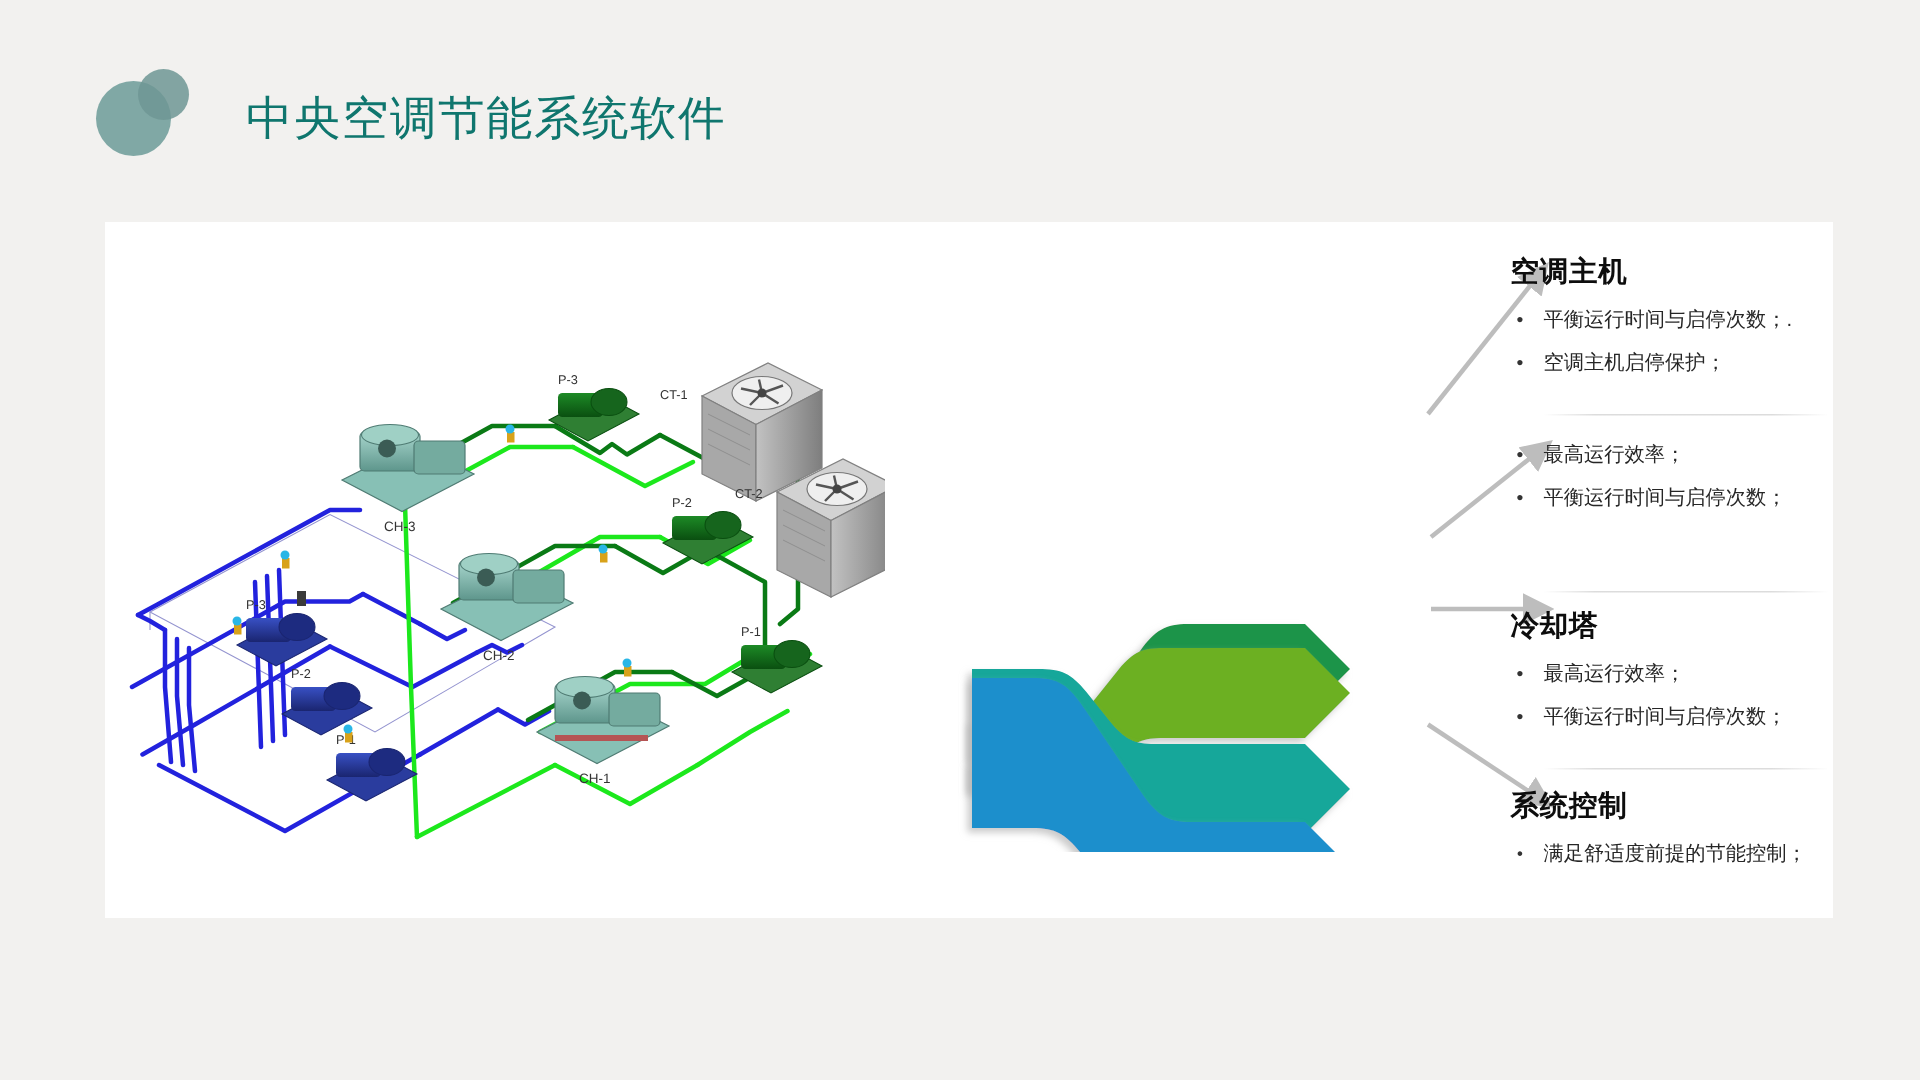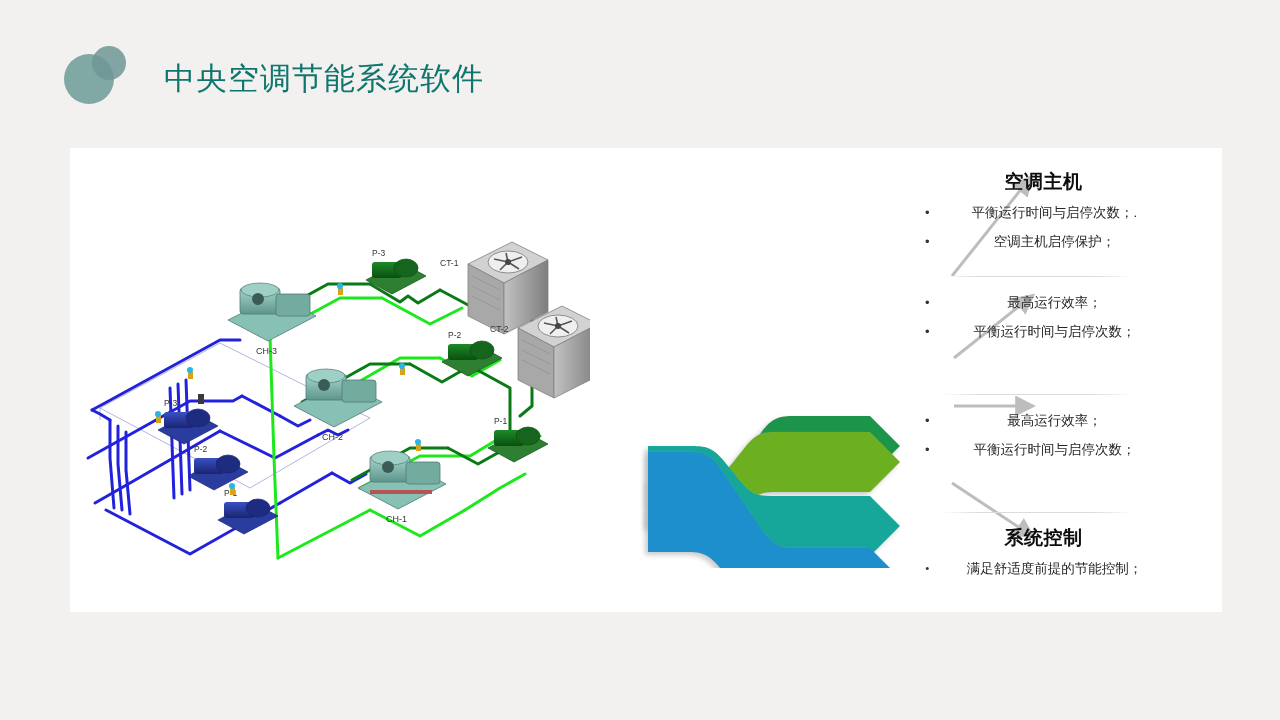--- a/index.html
+++ b/index.html
@@ -51,21 +51,21 @@
     position:absolute;left:500px;top:90px;width:340px;height:330px;
   }
 
   
   #arrows{
     position:absolute;left:800px;top:0px;width:200px;height:464px;
   }
 
   
   #text-col{
-    position:absolute;left:851px;top:10px;width:245px;height:450px;text-align:center;
+    position:absolute;left:937px;top:10px;width:245px;height:450px;
   }
   .sec{position:absolute;left:0;width:245px;}
   .sec h3{
     margin:0 0 4px 0;
     font-size:19px;font-weight:bold;color:#0d0d0d;
     line-height:24px;letter-spacing:.5px;
   }
   .bullets{margin:0;padding:0;list-style:none;}
   .bullets li{
     position:relative;
@@ -358,20 +358,21 @@
         </li>
         <li>
           <span class="dot">•</span>
           <span>平衡运行时间与启停次数；</span>
         </li>
       </ul>
     </div>
     <div class="divider div-2"></div>
 
     <div class="sec sec-3">
+      <h3>冷却塔</h3>
       <ul class="bullets">
         <li>
           <span class="dot">•</span>
           <span>最高运行效率；</span>
         </li>
         <li>
           <span class="dot">•</span>
           <span>平衡运行时间与启停次数；</span>
         </li>
       </ul>

